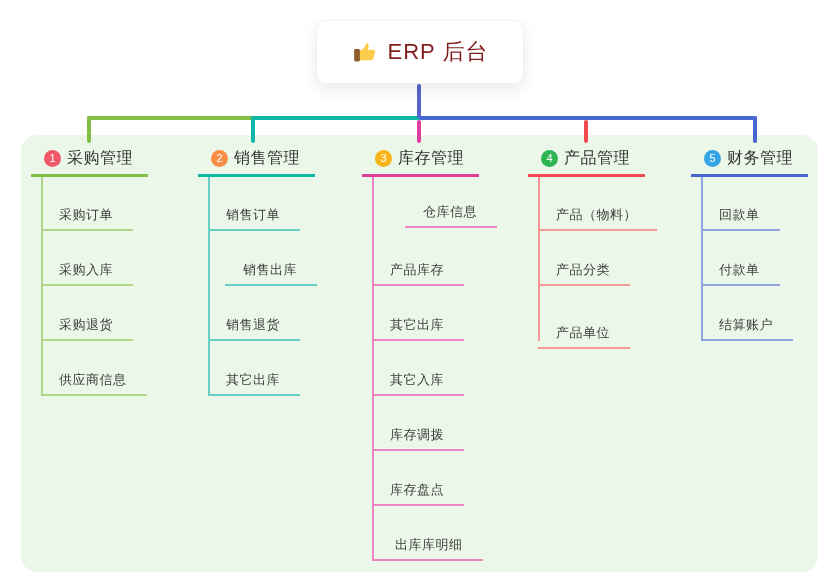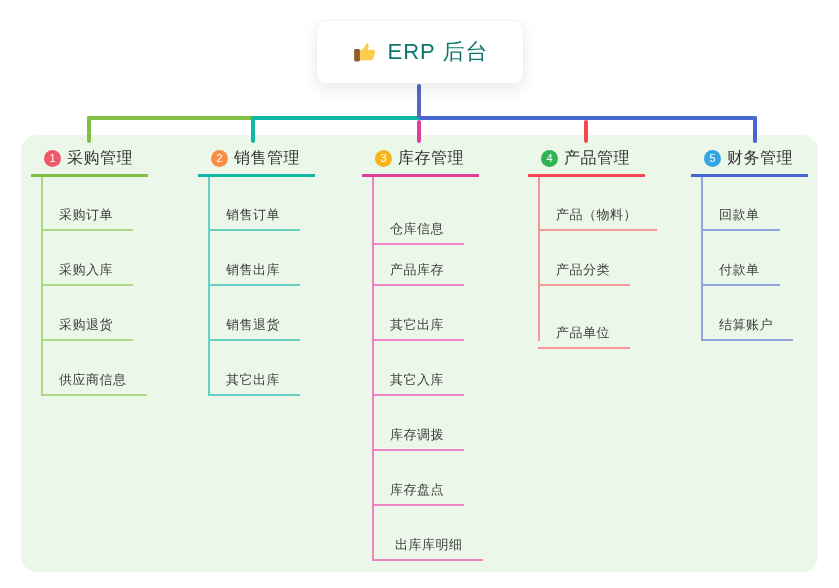--- a/index.html
+++ b/index.html
@@ -2,21 +2,21 @@
 <html><head>
 <meta charset="utf-8">
 <style>
   html,body{margin:0;padding:0;background:#ffffff;font-family:"Liberation Sans",sans-serif;}
   .canvas{position:relative;width:839px;height:588px;background:#ffffff;overflow:hidden;}
 
   
   .root-node{position:absolute;left:316px;top:20px;width:208px;height:64px;background:#ffffff;
     border:1px solid #f1f1f4;border-radius:10px;box-shadow:0 6px 16px rgba(60,60,90,.10);
     display:flex;align-items:center;justify-content:center;gap:10px;box-sizing:border-box;}
-  .root-title{font-size:22px;color:#0f766e;letter-spacing:1px;}
+  .root-title{font-size:22px;color:#7f1d1d;letter-spacing:1px;}
   .thumb-icon{width:26px;height:26px;display:block;}
 
   
   .conn{position:absolute;}
   .conn.h{height:4px;border-radius:2px;}
   .conn.v{width:4px;border-radius:2px;}
 
   
   .panel{position:absolute;left:21px;top:135px;width:797px;height:437px;border-radius:16px;}
 
@@ -72,34 +72,34 @@
   </div>
 
   <div class="branch b2">
     <div class="header" style="border-bottom-color: rgb(17, 183, 165);">
       <span class="badge" style="background-color: rgb(249, 141, 69);">2</span>
       <span class="branch-title">销售管理</span>
     </div>
     <div class="trunk" style="background-color: rgb(103, 207, 194); height: 219px;"></div>
     <div class="children">
         <div class="child" style="top: 206px; border-bottom-color: rgb(103, 207, 194);">销售订单</div>
-        <div class="child" style="top: 261px; border-bottom-color: rgb(103, 207, 194);">销售出库</div>
+        <div class="child" style="top: 261px; border-bottom-color: rgb(103, 207, 194); margin-left: 17px;">销售出库</div>
         <div class="child" style="top: 316px; border-bottom-color: rgb(103, 207, 194);">销售退货</div>
         <div class="child" style="top: 371px; border-bottom-color: rgb(103, 207, 194);">其它出库</div>
       </div>
   </div>
 
   <div class="branch b3">
     <div class="header" style="border-bottom-color: rgb(221, 63, 155);">
       <span class="badge" style="background-color: rgb(247, 181, 25);">3</span>
       <span class="branch-title">库存管理</span>
     </div>
     <div class="trunk" style="background-color: rgb(236, 133, 193); height: 384px;"></div>
     <div class="children">
-        <div class="child" style="top: 220px; border-bottom-color: rgb(236, 133, 193);">仓库信息</div>
+        <div class="child" style="top: 203px; border-bottom-color: rgb(236, 133, 193); margin-left: 33px;">仓库信息</div>
         <div class="child" style="top: 261px; border-bottom-color: rgb(236, 133, 193);">产品库存</div>
         <div class="child" style="top: 316px; border-bottom-color: rgb(236, 133, 193); text-align: right;">其它出库</div>
         <div class="child" style="top: 371px; border-bottom-color: rgb(236, 133, 193);">其它入库</div>
         <div class="child" style="top: 426px; border-bottom-color: rgb(236, 133, 193);">库存调拨</div>
         <div class="child" style="top: 481px; border-bottom-color: rgb(236, 133, 193);">库存盘点</div>
         <div class="child" style="top: 536px; border-bottom-color: rgb(236, 133, 193); padding-left: 23px;">出库库明细</div>
       </div>
   </div>
 
   <div class="branch b4">

